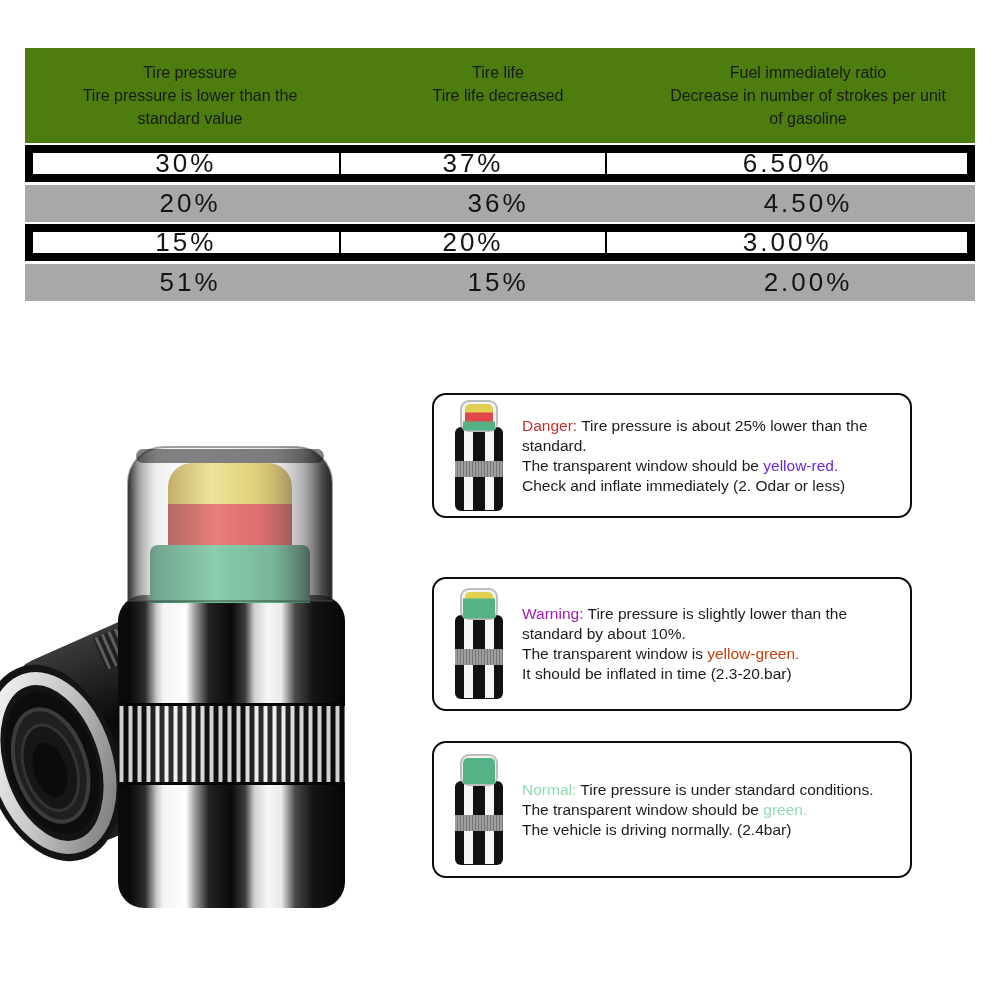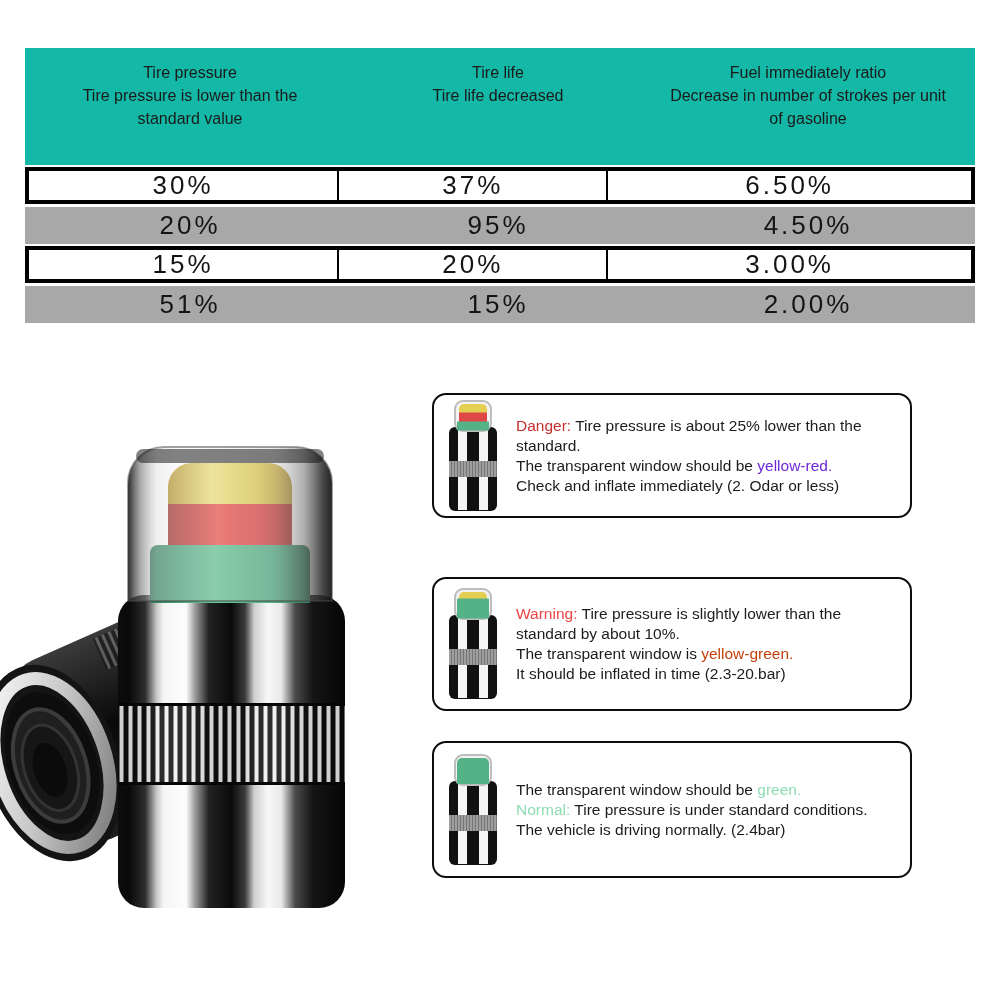--- a/index.html
+++ b/index.html
@@ -4,42 +4,42 @@
 <style>
   html,body{margin:0;padding:0;}
   body{
     width:1000px;height:1000px;background:#ffffff;position:relative;
     font-family:"Liberation Sans", sans-serif;overflow:hidden;
   }
   *{box-sizing:border-box;}
 
   
   .table{position:absolute;left:25px;top:48px;width:950px;}
-  .thead{display:flex;height:117px;background:#14b8a6;}
+  .thead{display:flex;height:95px;background:#4d7c0f;}
   .th{text-align:center;padding-top:13px;font-size:16px;line-height:23px;color:#1a1a1a;}
   .th .sub{margin:0 auto;}
   .c1{width:330px;}
   .c2{width:286px;}
   .c3{width:334px;}
   .th.c1 .sub{max-width:262px;}
   .th.c3 .sub{max-width:286px;}
   .tr{display:flex;height:37px;width:950px;}
-  .tr.white{background:#ffffff;border:4px solid #000000;margin-top:2px;}
+  .tr.white{background:#ffffff;border:8px solid #000000;margin-top:2px;}
   .tr.gray{background:#a8a8a8;margin-top:3px;}
   .tr.white .c1{width:328px;}
   .tr.white .c3{width:388px;}
   .tr.white .td + .td{border-left:2px solid #000;}
   .td{display:flex;align-items:center;justify-content:center;height:100%;
       font-size:26px;letter-spacing:3px;color:#141414;}
 
   
   .callout{
     position:absolute;left:432px;width:480px;background:#fff;
     border:2px solid #0d0d0d;border-radius:14px;
-    display:flex;align-items:center;padding:4px 6px 4px 9px;
+    display:flex;align-items:center;padding:4px 6px 4px 15px;
   }
   #callout-danger{top:393px;height:125px;}
   #callout-warning{top:577px;height:134px;}
   #callout-normal{top:741px;height:137px;}
   .callout .icon{flex:0 0 60px;margin-right:13px;}
   .callout .text{font-size:15.5px;line-height:20px;color:#1c1c1c;}
   .callout p{margin:0;}
 
   
   .photo{position:absolute;left:0;top:425px;}
@@ -63,21 +63,21 @@
     </div>
   </div>
 
   <div class="tr white">
     <div class="td c1">30%</div>
     <div class="td c2">37%</div>
     <div class="td c3">6.50%</div>
   </div>
   <div class="tr gray">
     <div class="td c1">20%</div>
-    <div class="td c2">95%</div>
+    <div class="td c2">36%</div>
     <div class="td c3">4.50%</div>
   </div>
   <div class="tr white">
     <div class="td c1">15%</div>
     <div class="td c2">20%</div>
     <div class="td c3">3.00%</div>
   </div>
   <div class="tr gray">
     <div class="td c1">51%</div>
     <div class="td c2">15%</div>
@@ -216,21 +216,21 @@
     <path d="M16,12 V10 a5,5 0 0 1 5,-5 h18 a5,5 0 0 1 5,5 v2 Z" fill="#e3cf52"></path>
     <rect x="14" y="11.5" width="32" height="20" fill="#55b286"></rect>
     <defs>
       <pattern id="iknurlB" width="3" height="16" patternUnits="userSpaceOnUse">
         <rect width="3" height="16" fill="#9e9e9e"></rect>
           <rect x="2" width="1" height="16" fill="#757575"></rect>
       </pattern>
     </defs>
   </svg>
   <div class="text">
-    <p><span style="color: #ef4444;">Warning:</span>
+    <p><span style="color: #a21caf;">Warning:</span>
       <span>Tire pressure is slightly lower than the standard by about 10%.</span></p>
     <p><span>The transparent window is </span><span style="color: #c2410c;">yellow-green.</span></p>
     <p>It should be inflated in time (2.3-20.bar)</p>
   </div>
 </div>
 
 <div class="callout" id="callout-normal">
   <svg class="icon" width="62" height="124" viewBox="0 0 60 114">
     <rect x="6" y="28" width="48" height="84" rx="6" fill="#111"></rect>
     <rect x="15" y="29" width="9" height="82" fill="#f5f5f5"></rect>
@@ -239,18 +239,18 @@
     <rect x="12" y="2" width="36" height="30" rx="8" fill="rgba(228,228,228,0.45)" stroke="#bdbdbd" stroke-width="2"></rect>
     <path d="M14,31 V10 a5,5 0 0 1 5,-5 h22 a5,5 0 0 1 5,5 v21 Z" fill="#55b286"></path>
     <defs>
       <pattern id="iknurlC" width="3" height="16" patternUnits="userSpaceOnUse">
         <rect width="3" height="16" fill="#9e9e9e"></rect>
           <rect x="2" width="1" height="16" fill="#757575"></rect>
       </pattern>
     </defs>
   </svg>
   <div class="text">
-    <p><span>The transparent window should be </span><span style="color: rgb(142, 220, 178);">green.</span></p>
     <p><span style="color: rgb(142, 220, 178);">Normal:</span>
       <span>Tire pressure is under standard conditions.</span></p>
+    <p><span>The transparent window should be </span><span style="color: rgb(142, 220, 178);">green.</span></p>
     <p>The vehicle is driving normally. (2.4bar)</p>
   </div>
 </div>
 
 </body></html>

